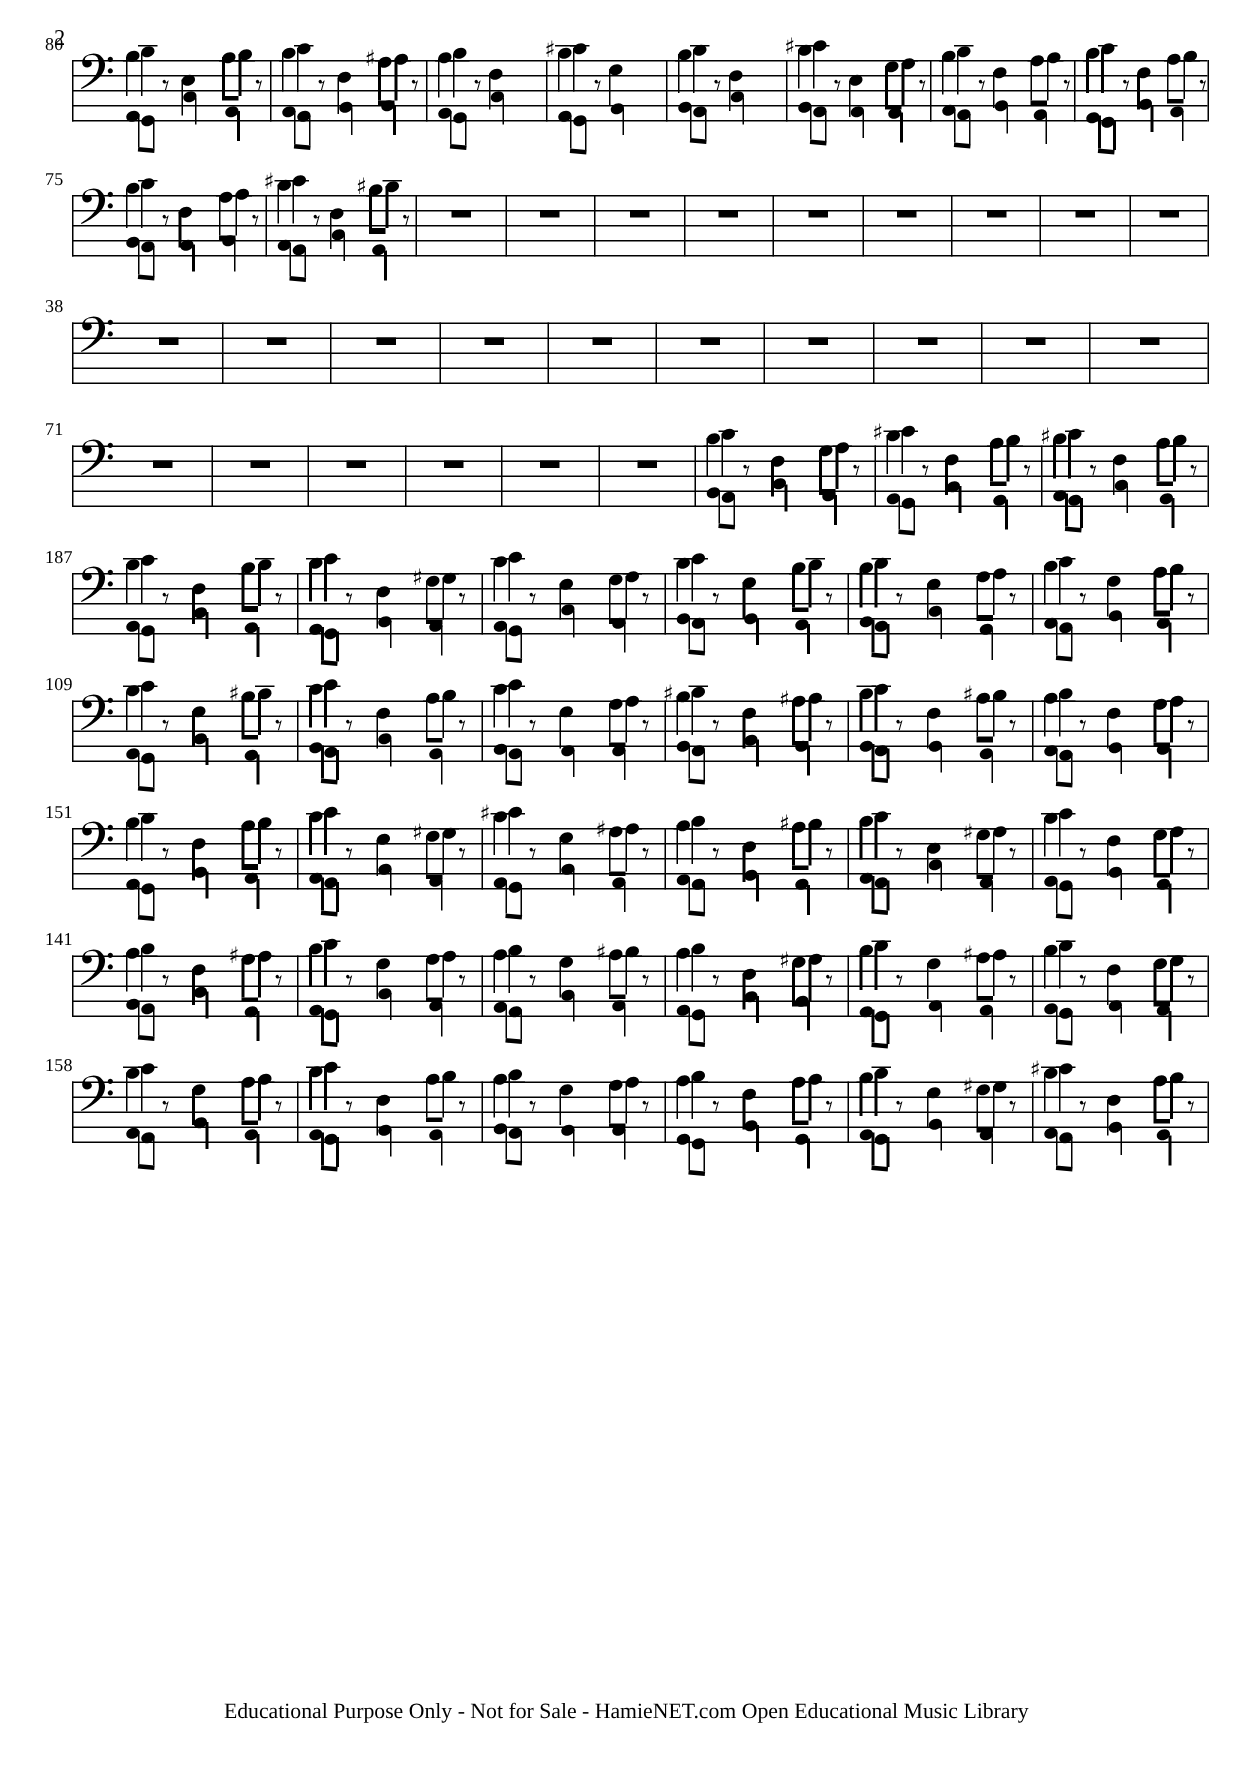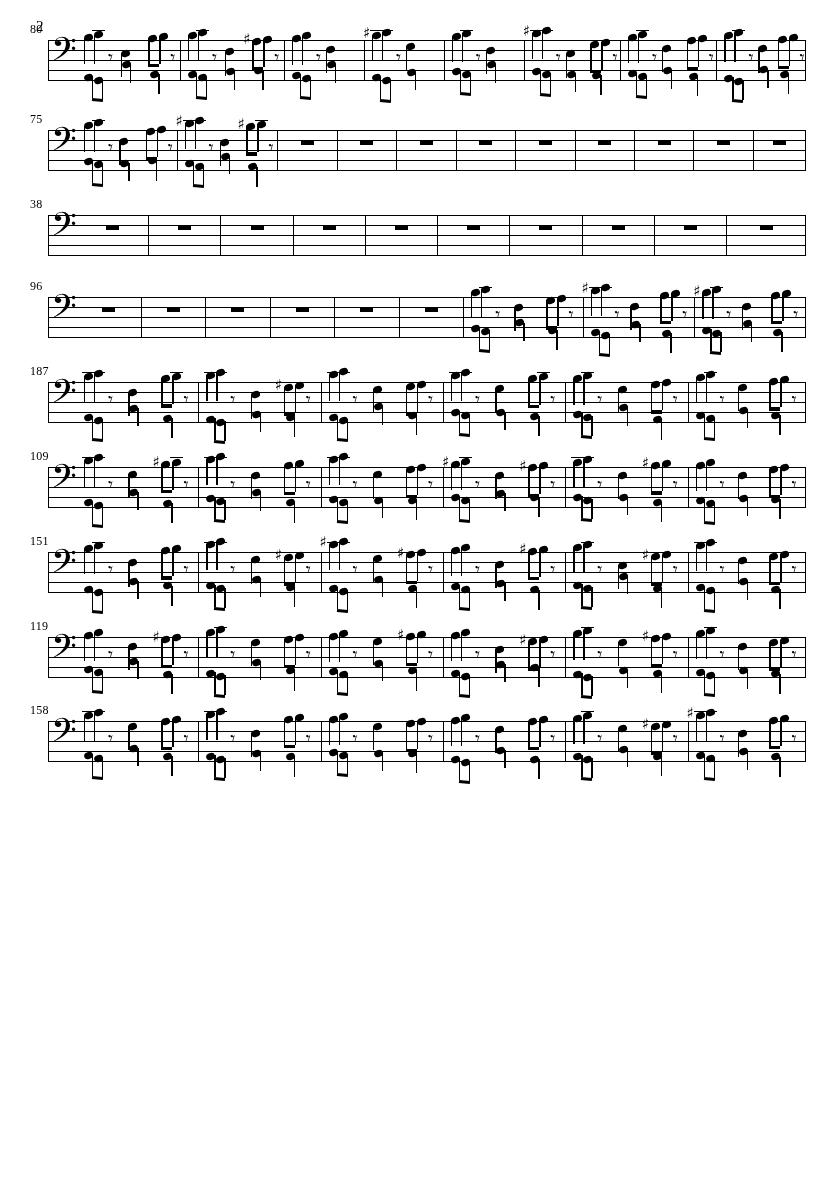--- a/index.html
+++ b/index.html
@@ -504,21 +504,21 @@
         <div style="position: absolute; left: 0px; top: 0px; width: 775px; height: 41px;">
           <div class="rest-whole" style="left: 653.92px;"></div>
         </div>
         <div class="barline" style="left: 696.033px;"></div>
         <div style="position: absolute; left: 0px; top: 0px; width: 775px; height: 41px;">
           <div class="rest-whole" style="left: 729.517px;"></div>
         </div>
         <div class="barline" style="left: 775px;"></div>
       </div>
       <div class="system" style="top: 297px;">
-        <div class="measure-number">96</div>
+        <div class="measure-number">71</div>
         <div class="staff">
           <div class="line l0"></div>
           <div class="line l1"></div>
           <div class="line l2"></div>
           <div class="line l3"></div>
           <div class="line l4"></div>
         </div>
         <div class="clef">𝄢</div>
         <div class="barline" style="left: 18px;"></div>
         <div style="position: absolute; left: 0px; top: 0px; width: 775px; height: 41px;">
@@ -1187,21 +1187,21 @@
           <div class="stem" style="left: 750.464px; top: 2.30711px; height: 28px;"></div>
           <div class="ledger" style="left: 748.464px; top: 0px;"></div>
           <div class="beam" style="left: 739.464px; top: 30.3071px; width: 11px; transform: rotate(0deg); transform-origin: 0px 50%;"></div>
           <div class="flagrest" style="left: 761.464px; top: 8px;">𝄾</div>
           <div class="nh" style="left: 741.464px; top: 34.2592px;"></div>
           <div class="stem" style="left: 749.464px; top: 37.4592px; height: 20px;"></div>
         </div>
         <div class="barline" style="left: 775px;"></div>
       </div>
       <div class="system" style="top: 637px;">
-        <div class="measure-number">119</div>
+        <div class="measure-number">141</div>
         <div class="staff">
           <div class="line l0"></div>
           <div class="line l1"></div>
           <div class="line l2"></div>
           <div class="line l3"></div>
           <div class="line l4"></div>
         </div>
         <div class="clef">𝄢</div>
         <div class="barline" style="left: 18px;"></div>
         <div style="position: absolute; left: 0px; top: 0px; width: 775px; height: 41px;">
@@ -1560,13 +1560,14 @@
           <div class="ledger" style="left: 748.464px; top: 0px;"></div>
           <div class="beam" style="left: 739.464px; top: 25.1009px; width: 11px; transform: rotate(0deg); transform-origin: 0px 50%;"></div>
           <div class="flagrest" style="left: 761.464px; top: 8px;">𝄾</div>
           <div class="nh" style="left: 741.464px; top: 32.3269px;"></div>
           <div class="stem" style="left: 749.464px; top: 35.5269px; height: 20px;"></div>
         </div>
         <div class="barline" style="left: 775px;"></div>
       </div>
     </div>
 
+  <div class="footer">Educational Purpose Only - Not for Sale - HamieNET.com Open Educational Music Library</div>
 </div>
 
 </body></html>

